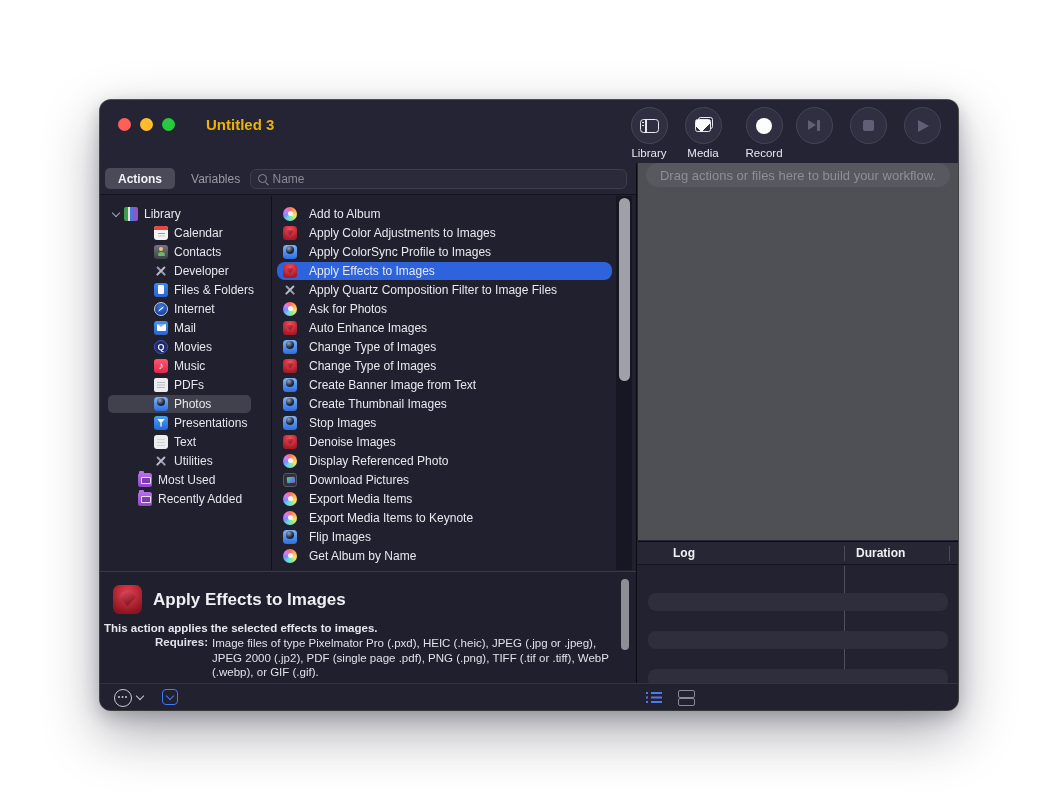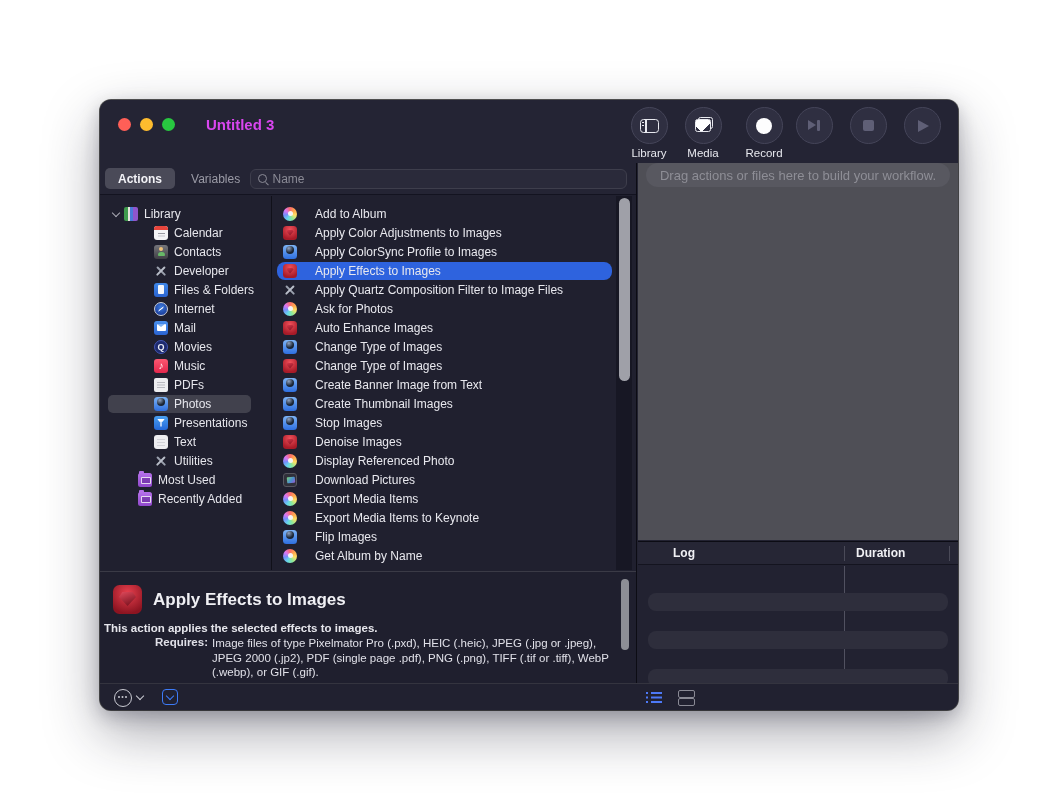--- a/index.html
+++ b/index.html
@@ -8,21 +8,21 @@
   
   .window { position:absolute; left:100px; top:100px; width:858px; height:610px;
     background:#222231; border-radius:11px; overflow:hidden;
     box-shadow:0 0 0 1px rgba(0,0,0,.65), 0 22px 55px rgba(25,25,45,.38), 0 6px 18px rgba(25,25,45,.25); }
 
   
   .titlebar { position:absolute; left:0; top:0; width:100%; height:63px; background:#242434; }
   .lights { position:absolute; left:18px; top:18px; display:flex; gap:9px; }
   .light { width:13px; height:13px; border-radius:50%; }
   .light.red{ background:#ff5f57;} .light.yellow{ background:#febc2e;} .light.green{ background:#28c840;}
-  .win-title { position:absolute; left:106px; top:16px; font-size:15px; font-weight:bold; color:#d946ef; }
+  .win-title { position:absolute; left:106px; top:16px; font-size:15px; font-weight:bold; color:#eab308; }
 
   .toolbar { position:absolute; right:9px; top:7px; display:flex; align-items:flex-start; }
   .tbtn { display:flex; flex-direction:column; align-items:center; width:54px; }
   .tbtn.media{ margin-left:0px; } .tbtn.record{ margin-left:7px; } .tbtn.step{ margin-left:-4px; }
   .tcircle { width:37px; height:37px; border-radius:50%; background:#2f2f41; border:1px solid #454559;
     display:flex; align-items:center; justify-content:center; position:relative; }
   .tlabel { margin-top:3px; font-size:11.5px; color:#e7e8ee; }
   .tbtn.disabled .tlabel { color:#5d5d74;margin-top:25px; }
   
   .tico{ position:relative; display:block; }
@@ -66,21 +66,21 @@
   .side-row > * { position:relative; }
   .chev { width:12px; height:12px; margin-right:2px; visibility:hidden; position:relative; }
   .side-row.has-chev .chev{ visibility:visible; }
   .chev::before{ content:""; position:absolute; left:3px; top:2.5px; width:5px; height:5px; border-right:1.6px solid #a9a9b4; border-bottom:1.6px solid #a9a9b4; transform:rotate(45deg); }
   .slbl { margin-left:6px; white-space:nowrap; }
 
   .action-list { flex:1; position:relative; padding-top:8px; overflow:hidden; }
   .action-row { position:relative; height:19px; display:flex; align-items:center; padding-left:11px; font-size:12px; color:#e8e8ee; }
   .action-row.selected::before{ content:""; position:absolute; left:5px; right:24px; top:0.5px; bottom:0.5px; background:#2e63de; border-radius:8px; }
   .action-row > * { position:relative; }
-  .albl { margin-left:18px; white-space:nowrap; }
+  .albl { margin-left:12px; white-space:nowrap; }
   .list-track { position:absolute; right:4px; top:0; bottom:0; width:16px; background:rgba(8,8,18,.35); }
   .list-thumb { position:absolute; right:6.5px; top:2px; width:11px; height:183px; background:#9fa0a8; border-radius:5.5px; }
 
   
   .sicon,.aicon { width:14px; height:14px; flex:none; position:relative; display:block; }
   .i-books{ border-radius:2px; background:linear-gradient(90deg,#3f9a4d 0 26%,#e8e6df 26% 44%,#4b7bd9 44% 62%,#8f55cc 62% 100%); }
   .i-cal{ background:#f4f4f6; border-radius:3px; }
   .i-cal::before{ content:""; position:absolute; left:0; top:0; right:0; height:4px; background:#e8453c; border-radius:3px 3px 0 0; }
   .i-cal::after{ content:""; position:absolute; left:3.5px; top:7px; width:7px; height:1.4px; background:#9a9aa2; box-shadow:0 2.5px 0 #c4c4cb; }
   .i-contacts{ background:linear-gradient(#76767c,#3f3f45); border-radius:3px; }

